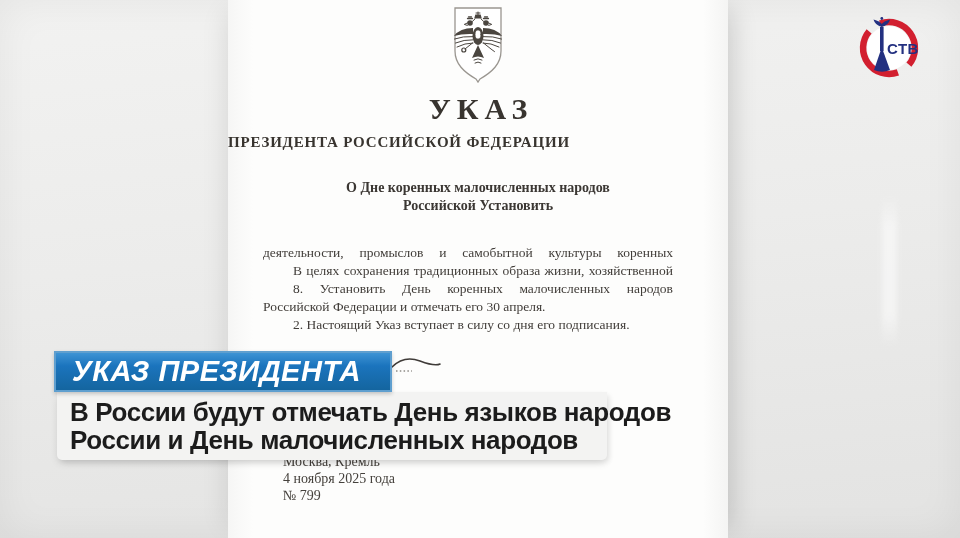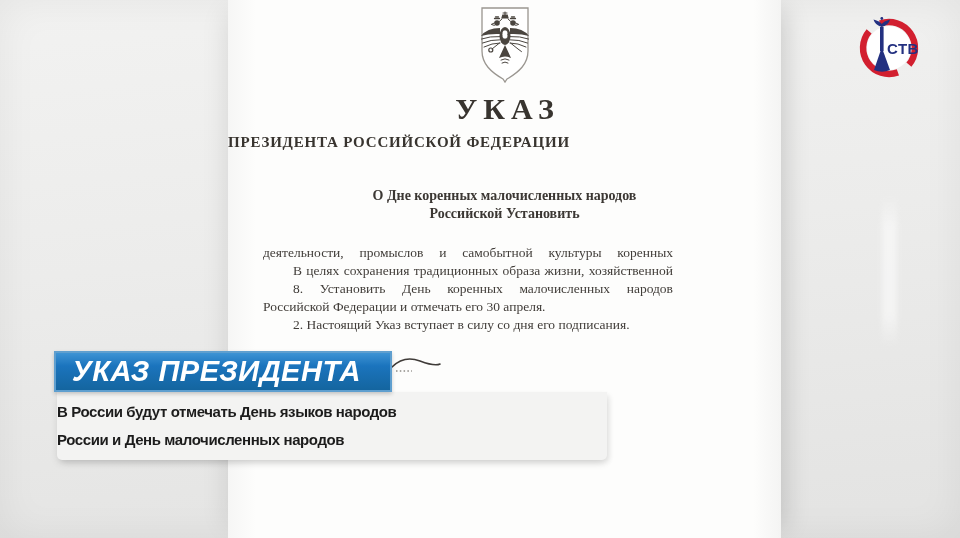--- a/index.html
+++ b/index.html
@@ -6,36 +6,36 @@
   body { width:960px; height:538px; font-family:"Liberation Serif", serif; }
 
   .frame {
     position:relative; width:960px; height:538px; overflow:hidden;
     background:linear-gradient(175deg,#f2f2f1 0%,#ececeb 45%,#e3e3e2 100%);
     box-shadow:inset 0 0 40px rgba(0,0,0,0.06);
   }
 
   
   .paper {
-    position:absolute; left:228px; top:0; width:553px; height:538px; z-index:1;
+    position:absolute; left:228px; top:0; width:500px; height:538px; z-index:1;
     background:linear-gradient(90deg,#f6f6f5 0%,#fdfdfc 5%,#fdfdfc 95%,#f4f4f3 100%);
     box-shadow:14px 0 24px -10px rgba(0,0,0,0.16), -14px 0 24px -12px rgba(0,0,0,0.10);
     color:#403c38;
   }
   .crest { position:absolute; left:50%; margin-left:-32px; top:5px; }
   .doc-title {
     position:absolute; top:92px; left:0; right:0; text-align:center;
     font-weight:bold; font-size:30px; letter-spacing:6px; padding-left:6px; color:#38342f;
   }
   .doc-issuer {
     position:absolute; top:134px; left:0; right:0; 
     font-weight:bold; font-size:15px; letter-spacing:0.8px; color:#38342f;
   }
   .doc-subject {
-    position:absolute; top:187px; left:0; right:0; text-align:center;
+    position:absolute; top:179px; left:0; right:0; text-align:center;
     font-weight:bold; font-size:14px; line-height:17.5px; color:#3b3733;
   }
   .doc-body {
     position:absolute; top:244px; left:35px; width:410px;
     font-size:13.5px; line-height:18px; color:#413d39;
   }
   .ln { height:18px; overflow:hidden; }
   .ln.fill { text-align:justify; text-align-last:justify; }
   .ln.ind { text-indent:30px; }
   .sign { position:absolute; left:162px; top:354px; }
@@ -53,23 +53,23 @@
     color:#ffffff; font-family:"Liberation Sans", sans-serif; font-weight:bold;
     font-size:29px; line-height:36px; padding-left:16px; letter-spacing:0.5px;
     box-shadow:0 2px 4px rgba(0,0,0,0.20);
     white-space:nowrap;
     font-style:italic;
   }
   .banner-sub {
     position:absolute; left:57px; top:392px; width:550px; height:68px; z-index:5;
     box-sizing:border-box; background:#f3f3f2; border-radius:0 0 5px 5px;
     box-shadow:0 4px 9px -2px rgba(0,0,0,0.16), 3px 3px 5px rgba(0,0,0,0.06);
-    padding:6px 0 0 0;
+    padding:6px 0 0 13px;
     font-family:"Liberation Sans", sans-serif; font-weight:bold;
-    font-size:15px; line-height:28px; letter-spacing:-0.4px; color:#1c1c1c;
+    font-size:26px; line-height:28px; letter-spacing:-0.4px; color:#1c1c1c;
   }
   .banner-sub .sub-line { white-space:nowrap; }
 
   
   .logo { position:absolute; left:853px; top:14px; z-index:4; }
   .logo text {
     font-family:"Liberation Sans", sans-serif; font-weight:bold;
     font-size:15px; letter-spacing:0.5px; fill:#233080;
   }
 
@@ -130,20 +130,25 @@
       <div class="ln ind fill">8. Установить День коренных малочисленных народов</div>
       <div class="ln">Российской Федерации и отмечать его 30 апреля.</div>
       <div class="ln ind">2. Настоящий Указ вступает в силу со дня его подписания.</div>
     </div>
 
     <svg class="sign" width="52" height="20" viewBox="0 0 52 20">
       <path d="M2,13 C12,3 22,4 30,7 S46,12 50,10" stroke="#3f3b38" stroke-width="1.6" fill="none" stroke-linecap="round"></path>
       <path d="M6,17 h16" stroke="#55504a" stroke-width="1" stroke-dasharray="1.5 2.3" fill="none"></path>
     </svg>
 
+    <div class="doc-footer">
+      <div>Москва, Кремль</div>
+      <div>4 ноября 2025 года</div>
+      <div class="num">№ 799</div>
+    </div>
 
   </div>
 
   <div class="banner-sub">
     <div class="sub-line">В России будут отмечать День языков народов</div>
     <div class="sub-line">России и День малочисленных народов</div>
   </div>
 
   <div class="banner-title">УКАЗ ПРЕЗИДЕНТА</div>
 

